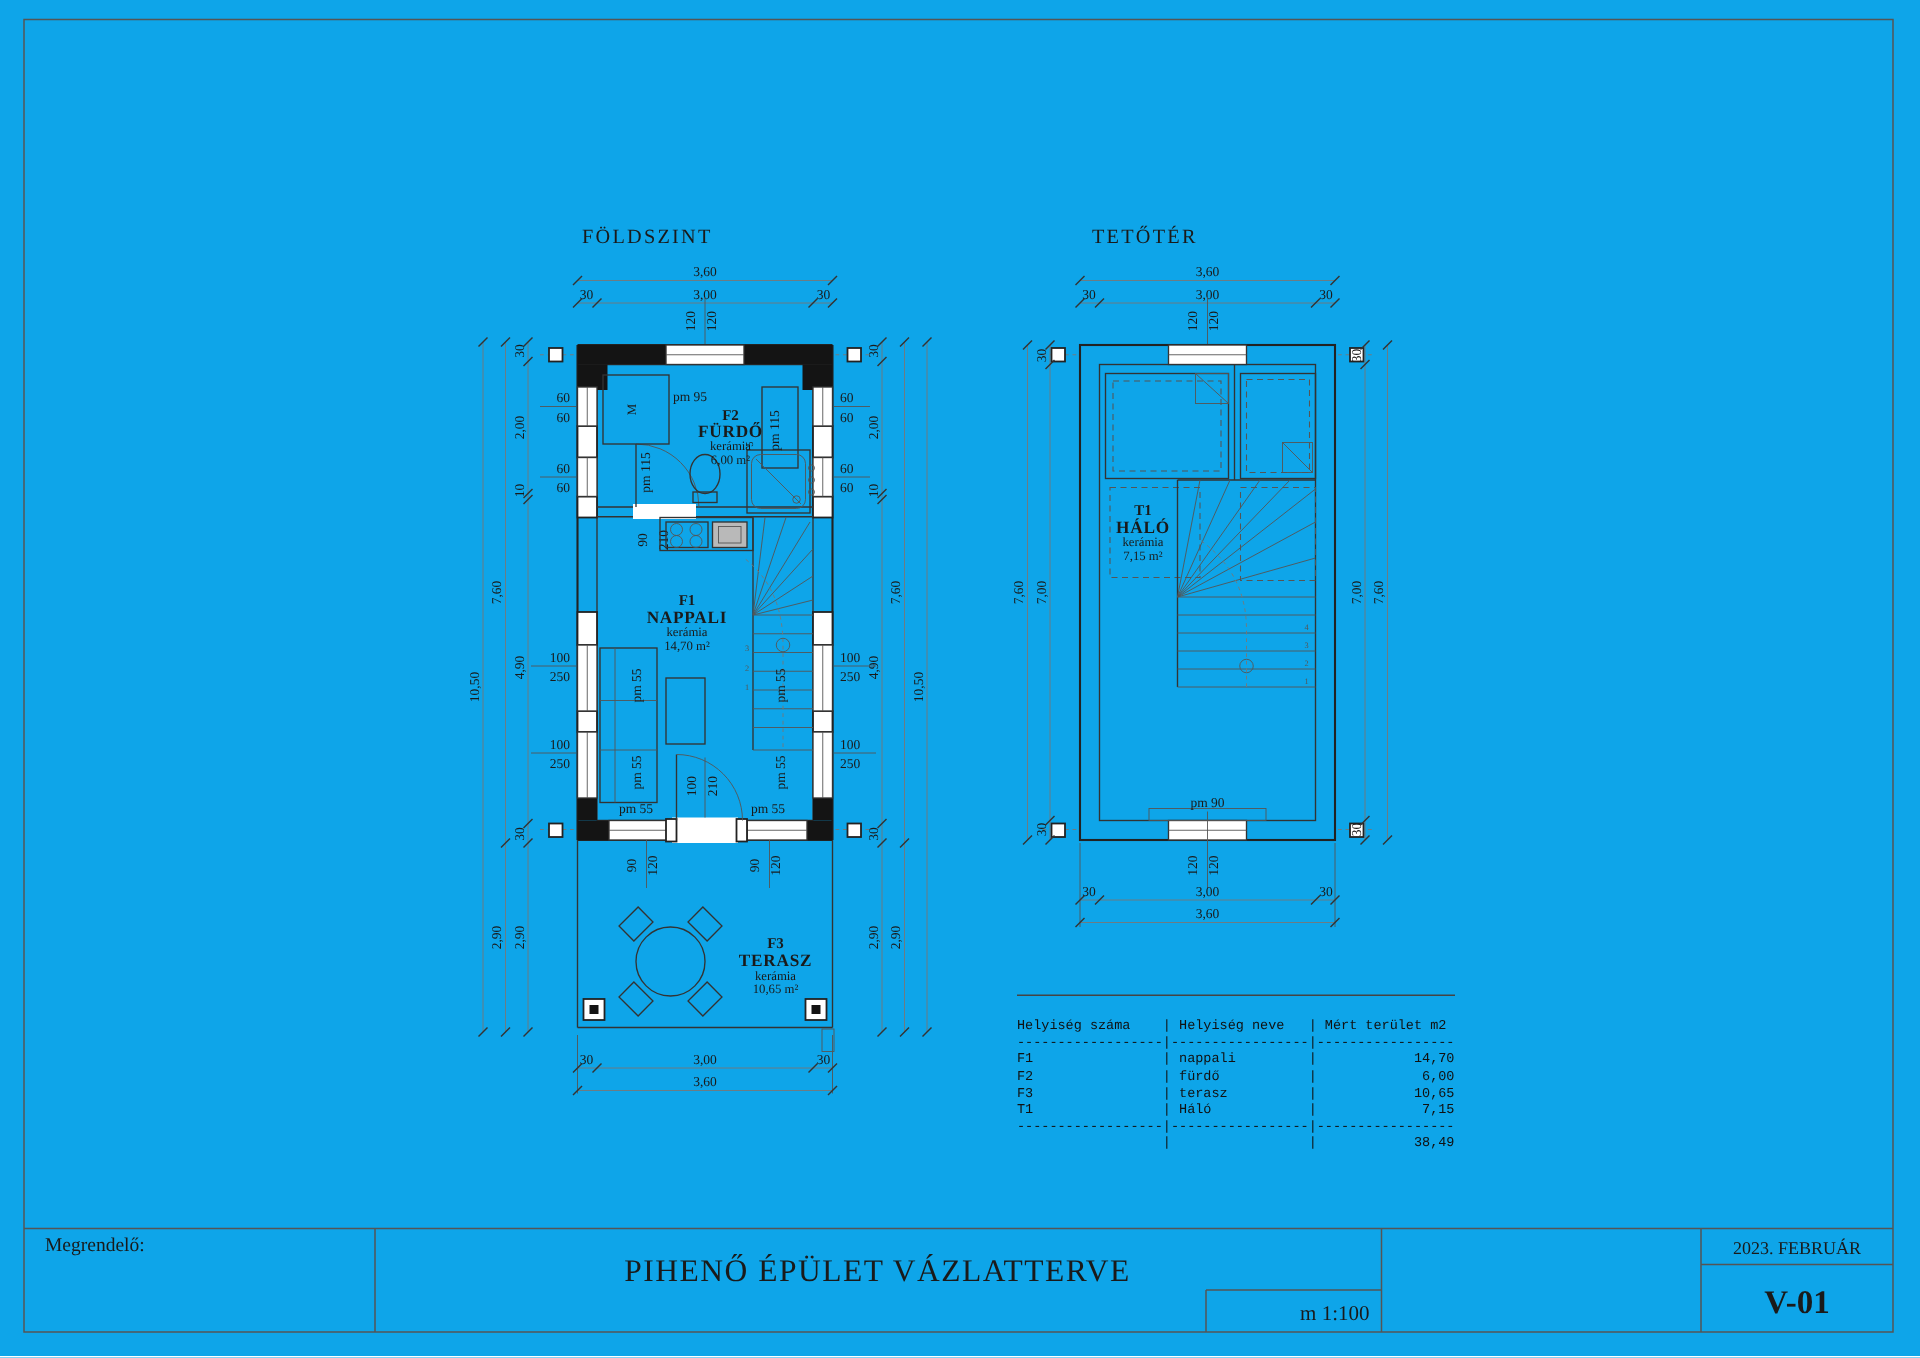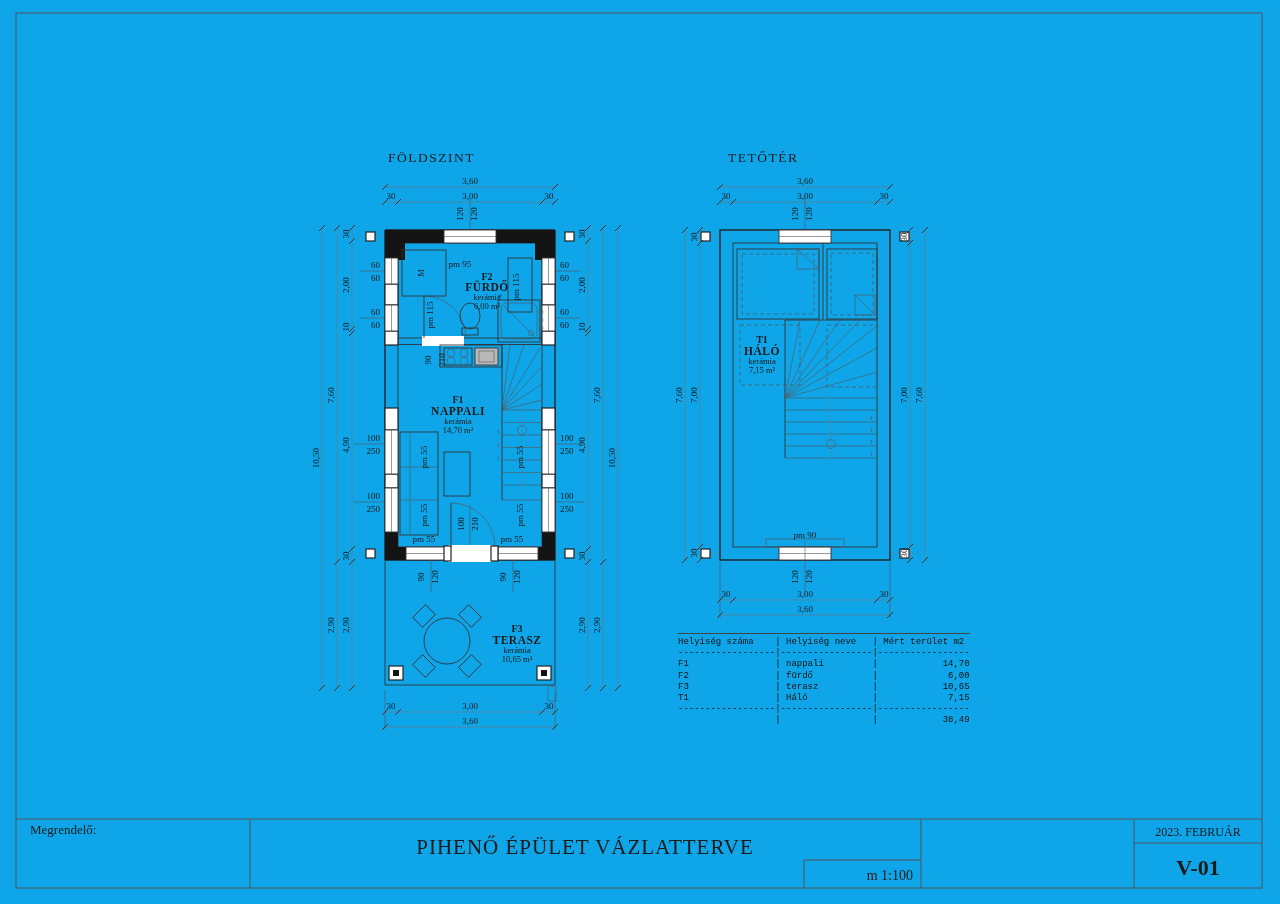--- a/index.html
+++ b/index.html
@@ -19,23 +19,23 @@
   .dsh2{stroke:#777;stroke-width:.6;stroke-dasharray:2.5 2.5;fill:none}
   .t9{font-size:9px}
   .t8{font-size:8.5px}
   .t7{font-size:7px}
   .t5{font-size:5.5px;fill:#555}
   .b10{font-size:10px;font-weight:bold}
   .b11{font-size:11.5px;font-weight:bold;letter-spacing:.5px}
   .ttl{font-size:13.5px;letter-spacing:1.5px}
   .mid{text-anchor:middle}
   .end{text-anchor:end}
-  #room-table{position:absolute;left:678px;top:633px;margin:0;
+  #room-table{position:absolute;left:678px;top:663px;margin:0;
       font-family:"Liberation Mono","DejaVu Sans Mono",monospace;
-      font-size:9px;line-height:11.2px;color:#111;border-top:1px solid #444;padding-top:3px;}
+      font-size:9px;line-height:11.2px;color:#111;border-top:1px solid #444;padding-top:15px;}
 </style>
 </head>
 <body>
 
 <div id="sheet">
 
 <svg width="1280" height="905" viewBox="0 0 1280 905">
 
   <g>
     <rect x="16" y="13" width="1246" height="875" fill="none" stroke="#555" stroke-width="1"></rect>

